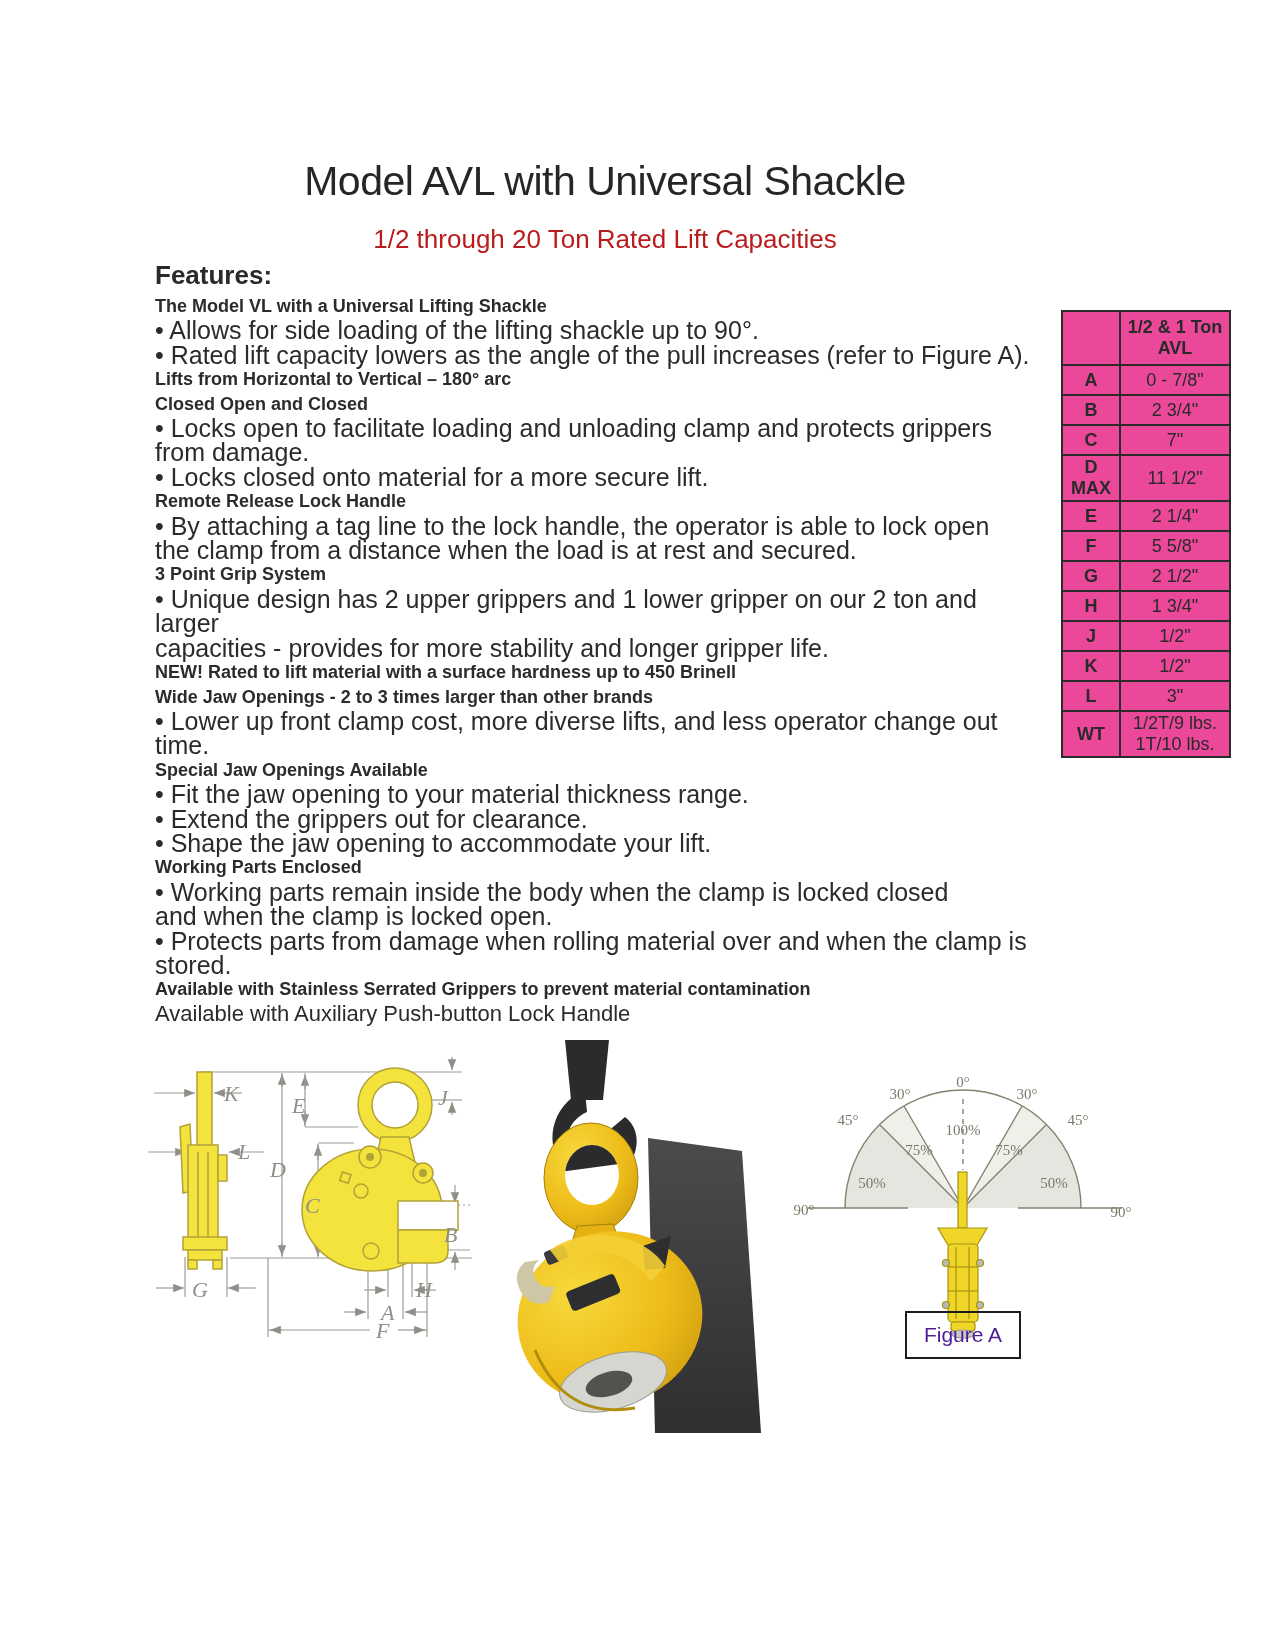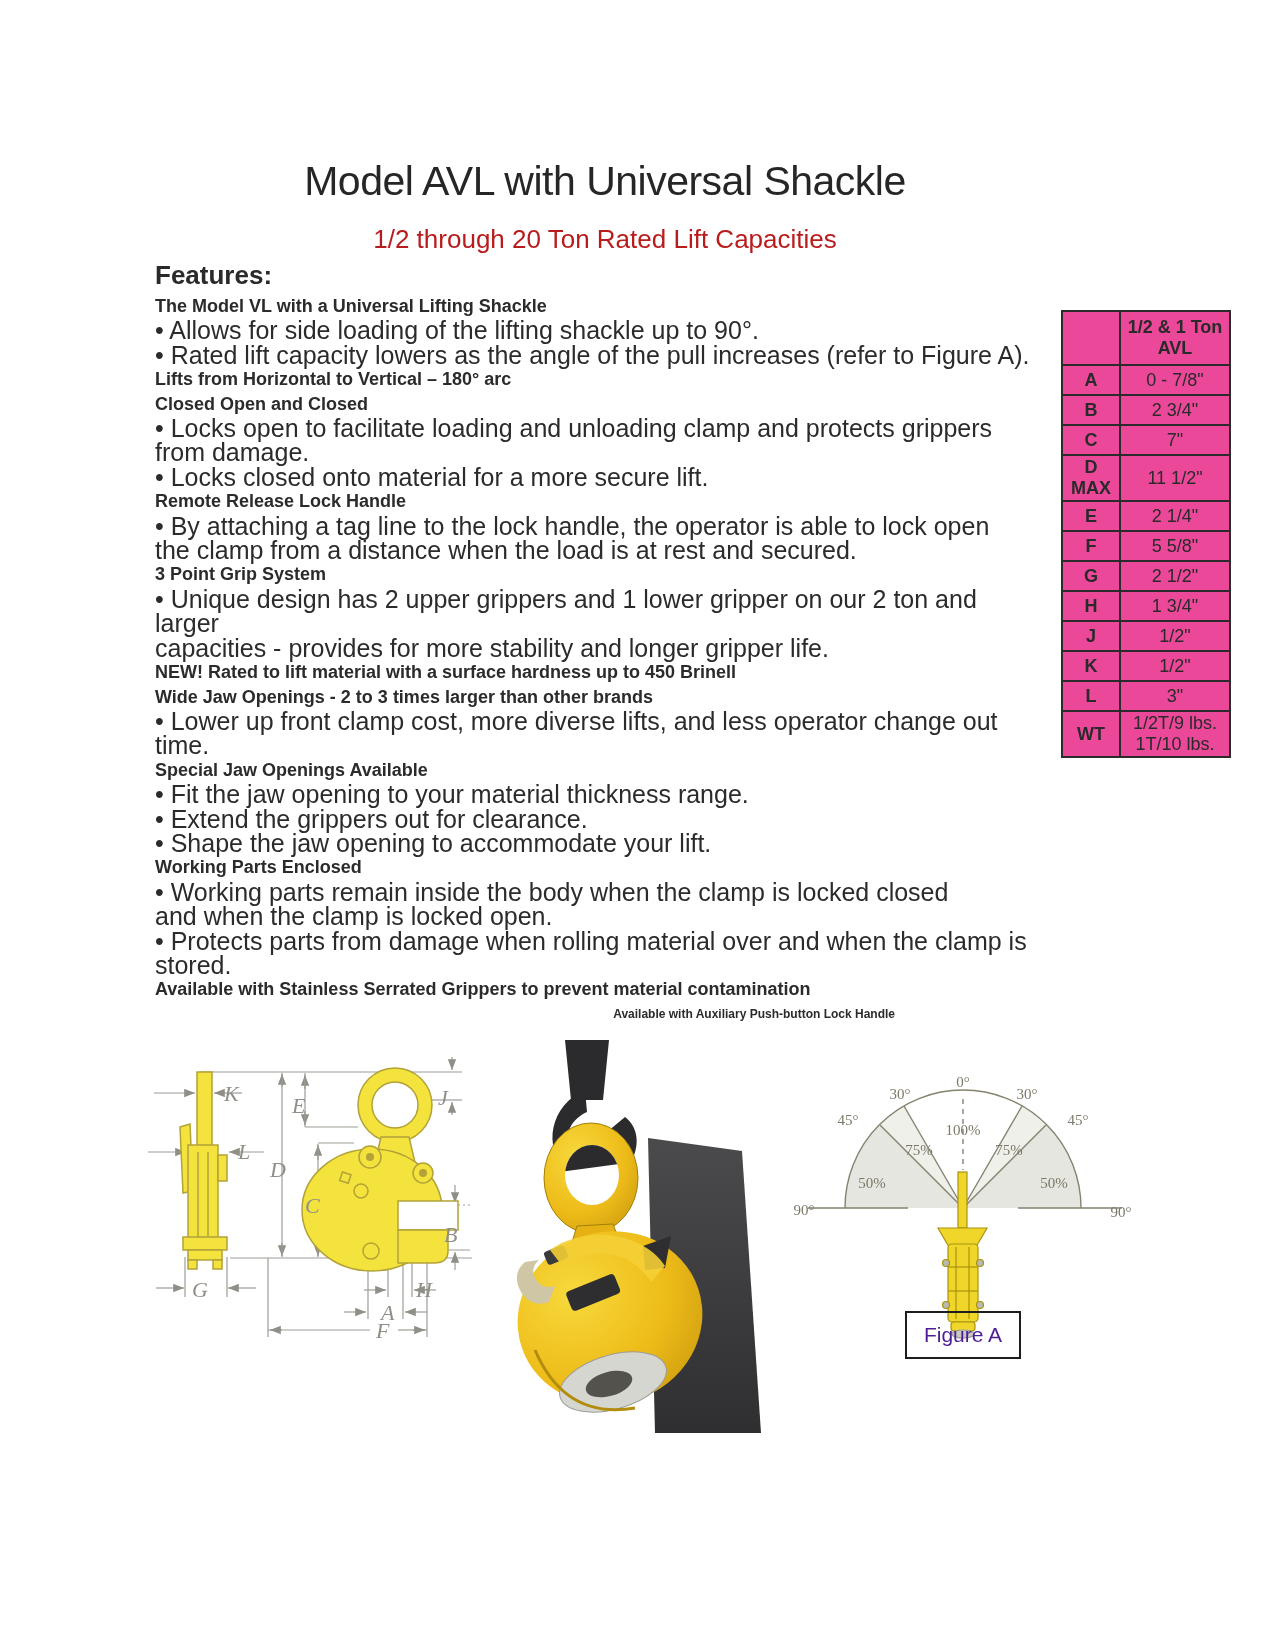--- a/index.html
+++ b/index.html
@@ -6,21 +6,21 @@
   .page{position:relative;width:1271px;height:1651px;background:#ffffff;overflow:hidden;
         font-family:"Liberation Sans","DejaVu Sans",sans-serif;color:#2a2a2a;}
   .abs{position:absolute;}
   .doc-title{top:158px;left:0;width:1210px;text-align:center;font-size:41px;font-weight:normal;
              color:#262626;letter-spacing:-0.5px;}
   .doc-subtitle{top:224px;left:0;width:1210px;text-align:center;font-size:26px;color:#b91c1c;}
   .features-title{top:260px;left:155px;font-size:26px;font-weight:bold;}
   .features-list{top:294px;left:155px;width:885px;}
   .fl{font-size:25px;line-height:24.4px;color:#2b2b2b;}
   .fl.h{font-weight:bold;font-size:18px;}
-  .fl.hc{font-weight:bold;font-size:12px;text-align:right;width:740px;}
+  .fl.hc{font-weight:normal;font-size:22px;text-align:left;width:740px;}
   .fl.t{}
   table.spec{top:310px;left:1013px;position:absolute;border-collapse:collapse;
              background:#ec4899;margin-left:48px;}
   table.spec td,table.spec th{border:2px solid #2b2b2b;text-align:center;vertical-align:middle;
              white-space:pre-line;padding:1px 4px;font-size:18px;line-height:21px;}
   table.spec .lbl{width:48px;font-weight:bold;}
   table.spec .val{width:100px;}
   table.spec tr{height:30px;}
   table.spec tr.hdr{height:54px;}
   table.spec .hdr th{font-weight:bold;font-size:18px;}

